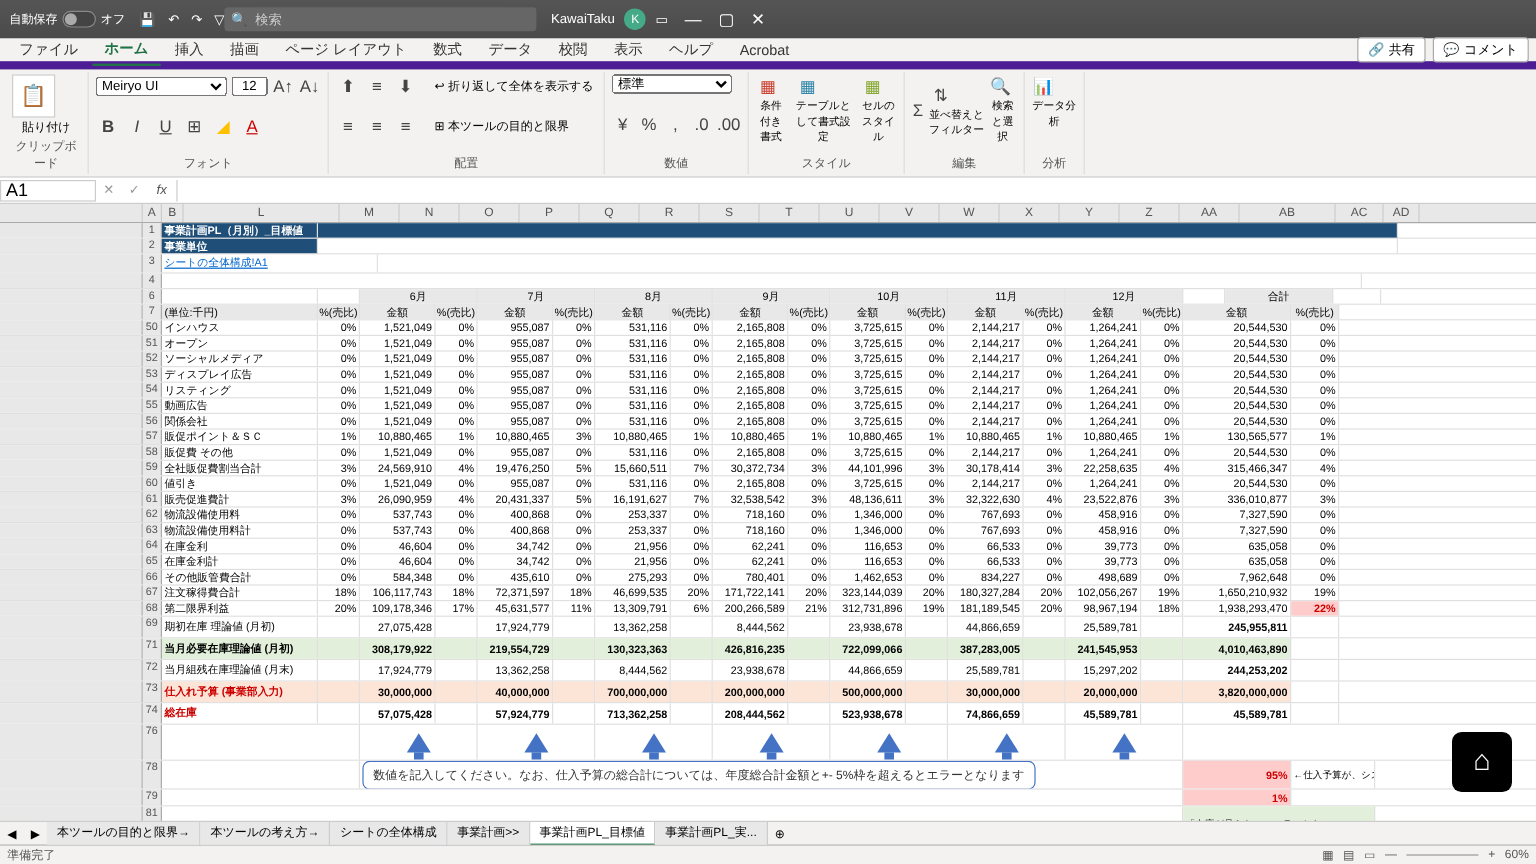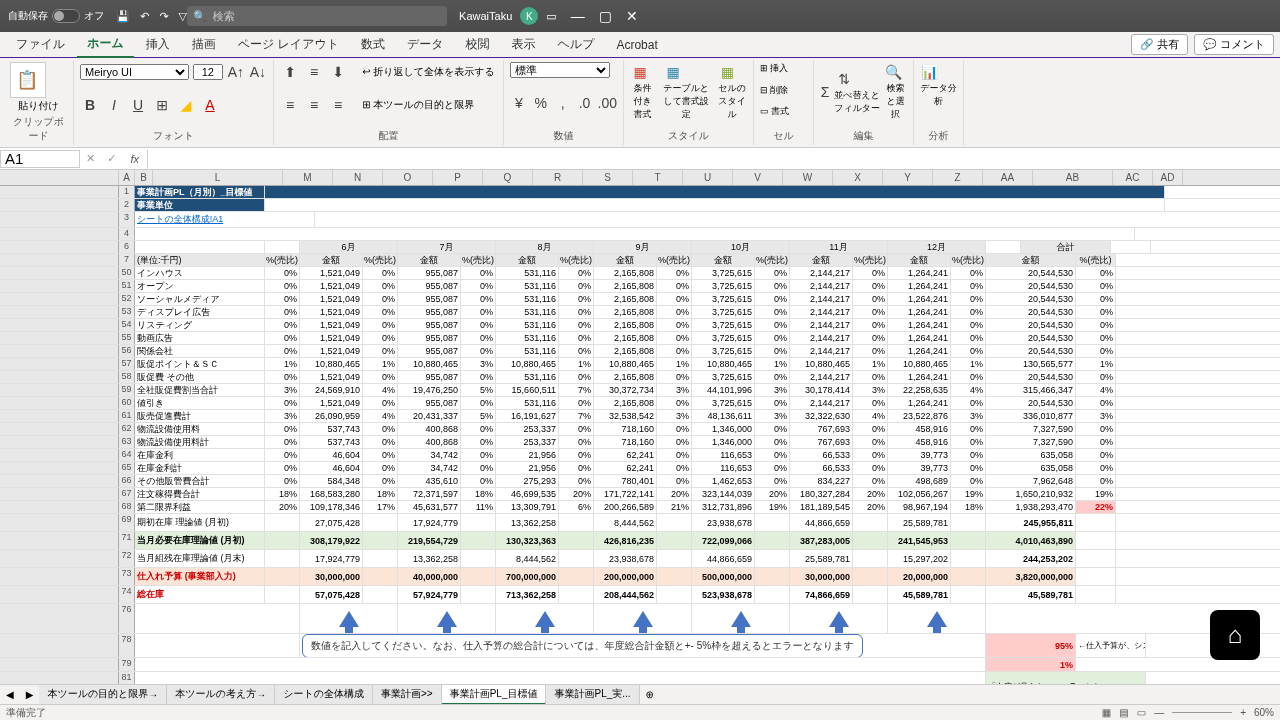--- a/index.html
+++ b/index.html
@@ -8,21 +8,21 @@
 .titlebar .autosave{font-size:10px;display:flex;align-items:center;gap:4px;}
 .toggle{width:28px;height:14px;border:1px solid #888;border-radius:7px;position:relative;background:#444;}
 .toggle::after{content:"";position:absolute;width:10px;height:10px;border-radius:50%;background:#aaa;top:1px;left:1px;}
 .qat{display:flex;gap:10px;margin-left:12px;}
 .qat span{cursor:pointer;}
 .title{flex:1;text-align:center;font-size:12px;}
 .searchbox{width:260px;height:20px;background:#666;border-radius:3px;display:flex;align-items:center;padding:0 6px;color:#ccc;font-size:11px;gap:6px;}
 .usr{margin-left:12px;display:flex;align-items:center;gap:8px;font-size:11px;}
 .avatar{width:18px;height:18px;border-radius:50%;background:#4a8;display:flex;align-items:center;justify-content:center;font-size:10px;}
 .winbtns{display:flex;gap:14px;margin-left:14px;font-size:14px;}
-.tabs{height:26px;background:#f3f2f1;display:flex;align-items:center;padding:0 6px;gap:2px;border-bottom:1px solid #4c1d95;text-align:center;}
+.tabs{height:26px;background:#f3f2f1;display:flex;align-items:center;padding:0 6px;gap:2px;border-bottom:7px solid #4c1d95;text-align:center;}
 .tab{padding:4px 10px;font-size:12px;color:#333;cursor:pointer;}
 .tab.active{border-bottom:2px solid #217346;color:#217346;font-weight:bold;}
 .tabright{margin-left:auto;display:flex;gap:6px;}
 .btn-share{border:1px solid #aaa;padding:2px 8px;border-radius:3px;font-size:11px;background:#fff;}
 .ribbon{height:90px;background:#f3f2f1;display:flex;border-bottom:1px solid #ccc;padding:2px 4px;}
 .rgroup{border-right:1px solid #ddd;padding:2px 6px;display:flex;flex-direction:column;justify-content:space-between;}
 .rgroup .label{text-align:center;font-size:10px;color:#555;margin-top:2px;}
 .rrow{display:flex;align-items:center;gap:4px;}
 .ricon{width:20px;height:20px;display:flex;align-items:center;justify-content:center;font-size:14px;color:#444;}
 .bigicon{width:36px;height:36px;background:#fff;border:1px solid #ccc;display:flex;align-items:center;justify-content:center;font-size:18px;color:#217346;}
@@ -157,26 +157,20 @@
     <div class="label">数値</div>
   </div>
   <div class="rgroup" style="width:130px;">
     <div class="rrow" style="gap:8px;">
         <div style="text-align:center;font-size:9px;"><div class="ricon" style="color:#c43;">▦</div><span>条件付き書式</span></div>
         <div style="text-align:center;font-size:9px;"><div class="ricon" style="color:#38a;">▦</div><span>テーブルとして書式設定</span></div>
         <div style="text-align:center;font-size:9px;"><div class="ricon" style="color:#8a3;">▦</div><span>セルのスタイル</span></div>
       </div>
     <div class="label">スタイル</div>
   </div>
-  <div class="rgroup" style="width:60px;">
-    <div style="font-size:9px;">⊞ <span>挿入</span></div>
-    <div style="font-size:9px;">⊟ <span>削除</span></div>
-    <div style="font-size:9px;">▭ <span>書式</span></div>
-    <div class="label">セル</div>
-  </div>
   <div class="rgroup" style="width:100px;">
     <div class="rrow">
         <span class="ricon">Σ</span>
         <div style="text-align:center;font-size:9px;"><div class="ricon">⇅</div><span>並べ替えとフィルター</span></div>
         <div style="text-align:center;font-size:9px;"><div class="ricon">🔍</div><span>検索と選択</span></div>
       </div>
     <div class="label">編集</div>
   </div>
   <div class="rgroup" style="width:50px;">
     <div style="text-align:center;font-size:9px;"><div class="ricon">📊</div><span>データ分析</span></div>
@@ -649,21 +643,21 @@
       <div class="cell r" style="width:63px;">498,689</div>
       <div class="cell r" style="width:35px;">0%</div>
       <div class="cell r" style="width:90px;">7,962,648</div>
       <div class="cell r" style="width:40px;">0%</div>
     </div>
     <div class="row ">
       <div class="rowhdr" style="width:119px;"></div>
       <div class="rowhdr" style="width:16px;">67</div>
       <div class="cell " style="width:130px;">注文稼得費合計</div>
       <div class="cell r" style="width:35px;">18%</div>
-      <div class="cell r" style="width:63px;">168,583,280</div>
+      <div class="cell r" style="width:63px;">106,117,743</div>
       <div class="cell r" style="width:35px;">18%</div>
       <div class="cell r" style="width:63px;">72,371,597</div>
       <div class="cell r" style="width:35px;">18%</div>
       <div class="cell r" style="width:63px;">46,699,535</div>
       <div class="cell r" style="width:35px;">20%</div>
       <div class="cell r" style="width:63px;">171,722,141</div>
       <div class="cell r" style="width:35px;">20%</div>
       <div class="cell r" style="width:63px;">323,144,039</div>
       <div class="cell r" style="width:35px;">20%</div>
       <div class="cell r" style="width:63px;">180,327,284</div>

